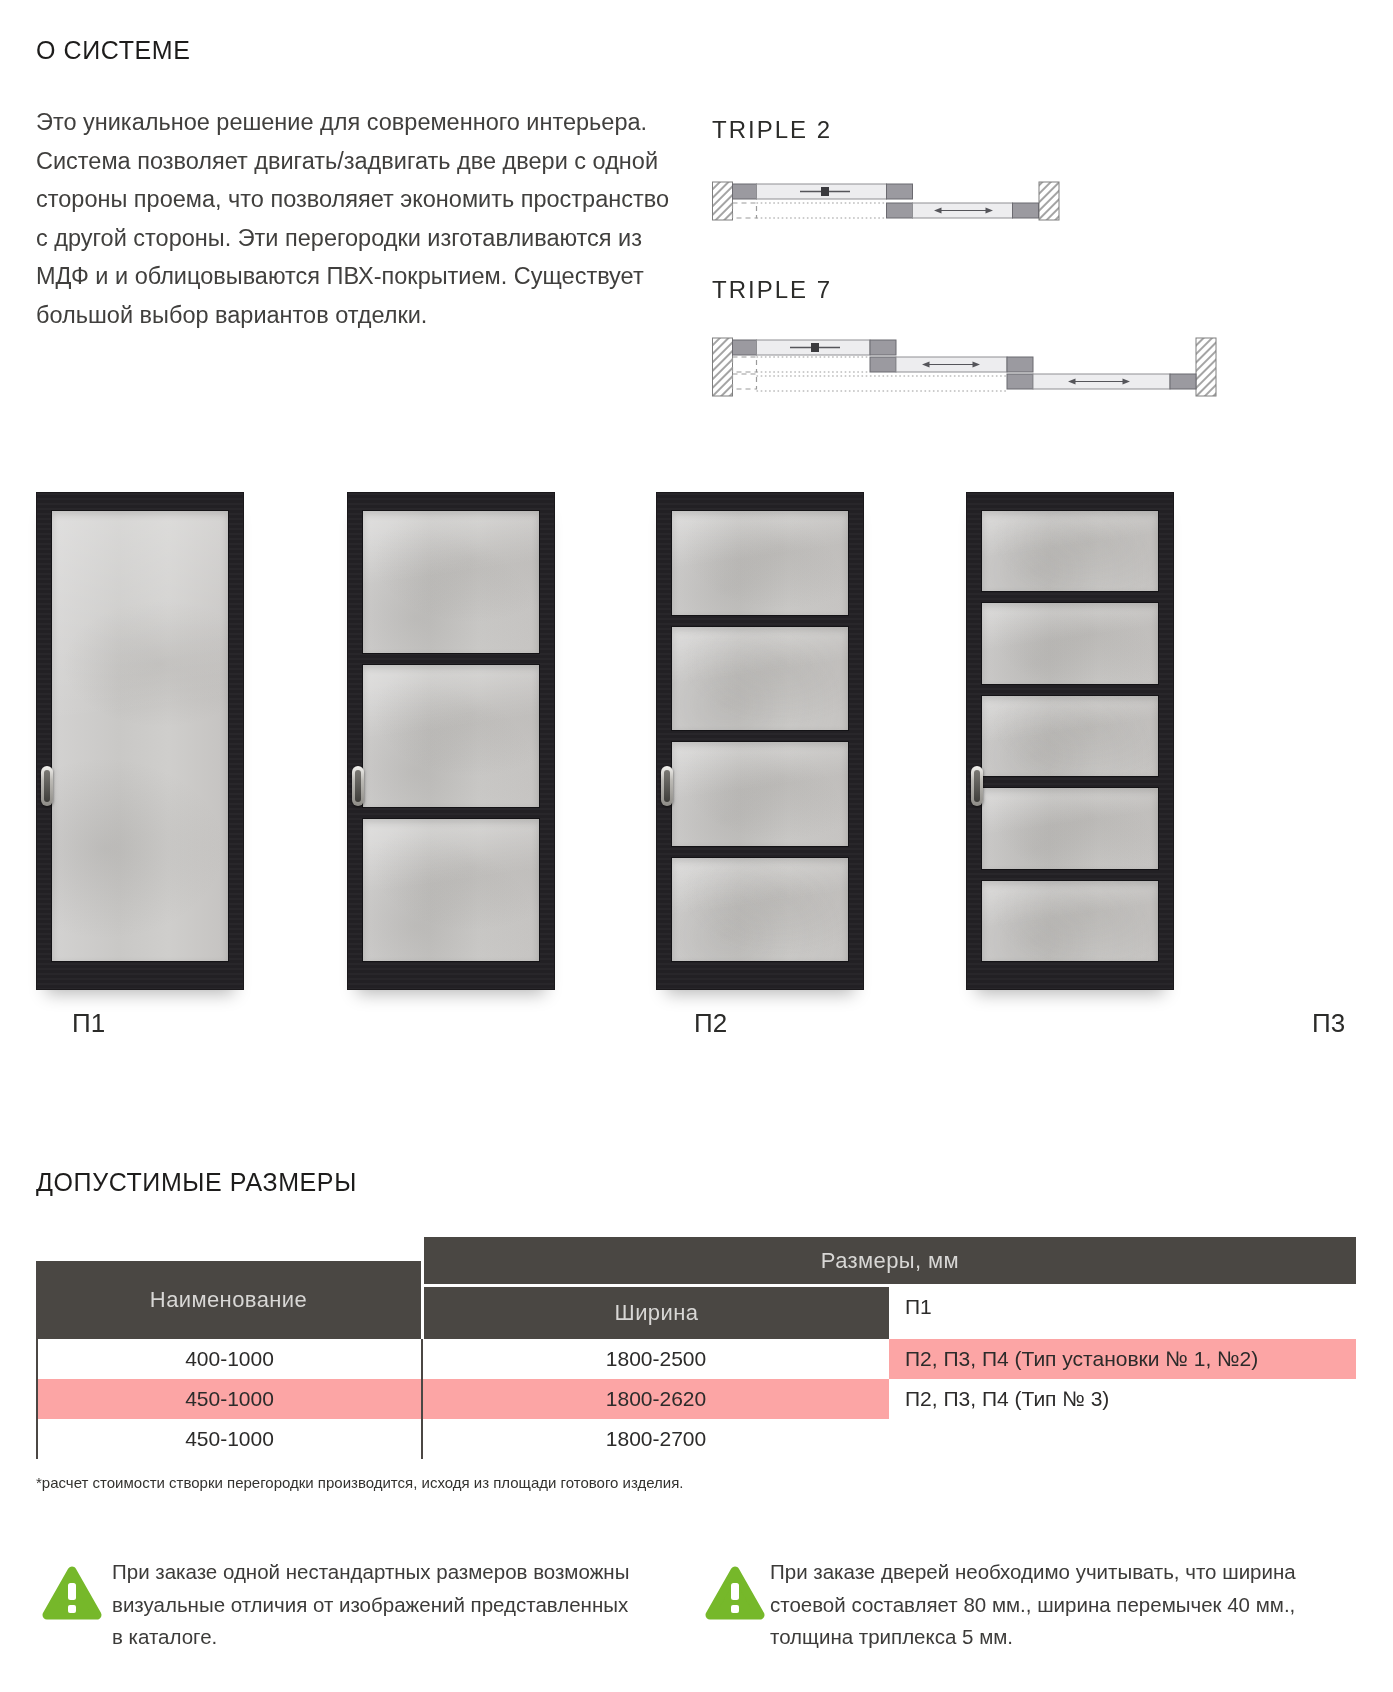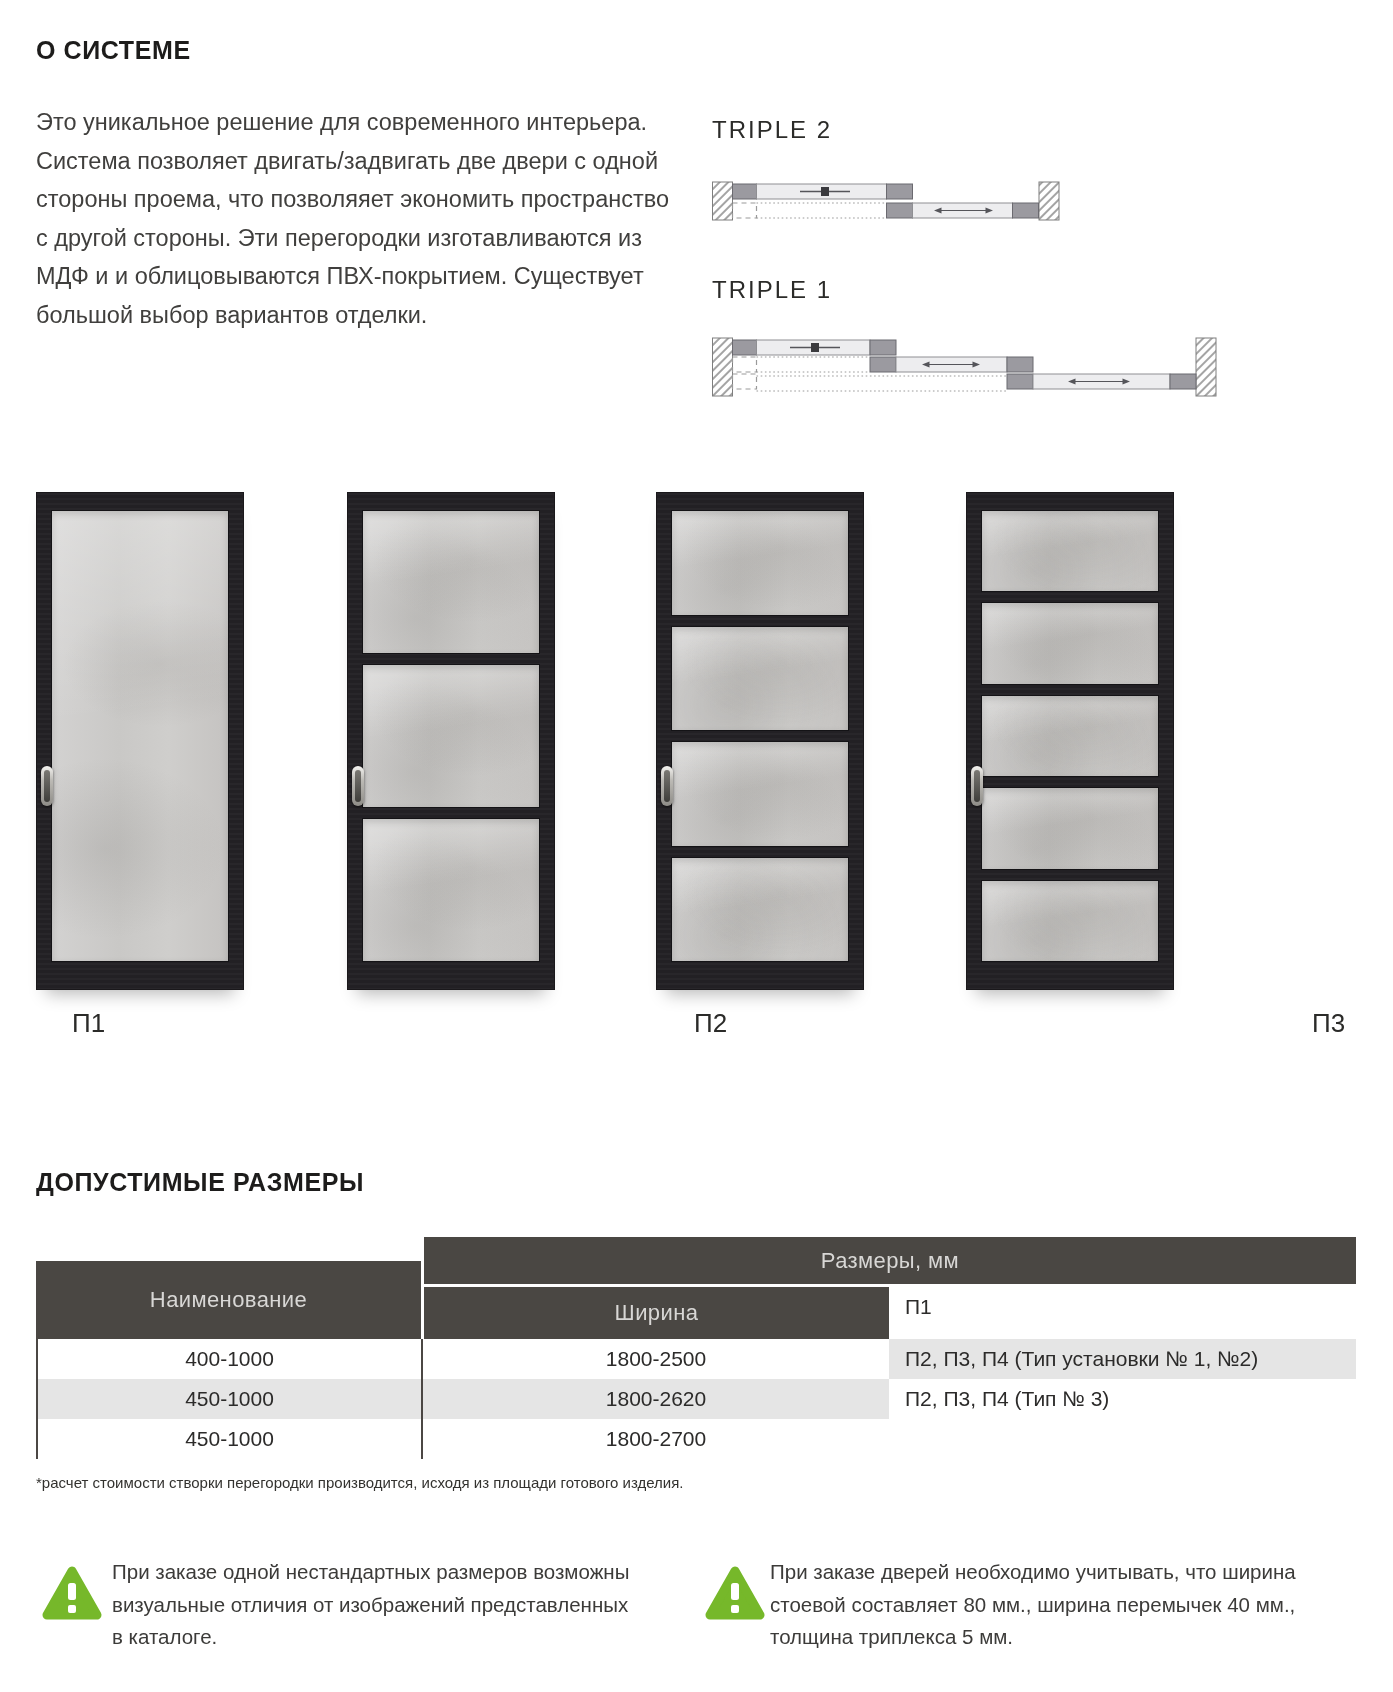--- a/index.html
+++ b/index.html
@@ -1,20 +1,20 @@
 <!DOCTYPE html>
 <html><head>
 <meta charset="utf-8">
 <style>
   html,body{margin:0;padding:0;background:#fff;}
   body{width:1393px;height:1692px;position:relative;font-family:"Liberation Sans",sans-serif;color:#3a3938;}
   .abs{position:absolute;}
 
   
-  .section-heading{font-size:25px;font-weight:bold;color:#1d1c1b;letter-spacing:0.6px;}
+  .section-heading{font-size:25px;font-weight:normal;color:#1d1c1b;letter-spacing:0.6px;}
   .about-par{width:648px;font-size:23.5px;line-height:38.5px;color:#403f3d;}
   .triple-label{font-size:24px;letter-spacing:2px;color:#2b2b29;}
 
   
   .door-block{position:absolute;top:492px;width:208px;}
   .door{position:relative;width:208px;height:498px;box-sizing:border-box;
         background:#232125;
         background-image:repeating-linear-gradient(180deg,rgba(255,255,255,0.025) 0 2px,rgba(0,0,0,0.03) 2px 5px);
         border:1px solid #1a181b;
         padding:17px 14px 27px 14px;
@@ -42,21 +42,21 @@
               grid-template-columns:385px 468px 467px;}
   .th{background:#4a4743;color:#d8d7d5;font-size:22px;letter-spacing:0.4px;
       display:flex;align-items:center;justify-content:center;box-sizing:border-box;}
   .th-name{grid-column:1;grid-row:1/3;margin-top:24px;}
   .th-sizes{grid-column:2/4;grid-row:1;height:50px;border-left:3px solid #fff;border-bottom:3px solid #fff;}
   .th-w{grid-column:2;grid-row:2;height:52px;border-left:3px solid #fff;}
   .th-h{grid-column:3;grid-row:2;border-left:3px solid #fff;}
   .td{height:40px;display:flex;align-items:center;font-size:21px;color:#2c2b2a;box-sizing:border-box;background:#fff;}
   .td-name{padding-left:16px;}
   .td-val{justify-content:center;border-left:2px solid #4b4744;}
-  .td.alt{background:#e5e5e5;}
+  .td.alt{background:#fca5a5;}
 
   .footnote{font-size:15px;color:#33322f;}
 
   
   .note-text{font-size:20.5px;line-height:32.5px;color:#3c3b39;}
 </style>
 </head>
 <body>
 
 <div class="abs section-heading" style="left:36px;top:36px;">О СИСТЕМЕ</div>
@@ -89,21 +89,21 @@
 
     <rect x="174.5" y="23" width="26" height="15" fill="#9b9aa0" stroke="#6b6a70" stroke-width="1"></rect>
     <rect x="200.5" y="23" width="100" height="15" fill="#ededef" stroke="#8f8f93" stroke-width="1"></rect>
     <rect x="300.5" y="23" width="26" height="15" fill="#9b9aa0" stroke="#6b6a70" stroke-width="1"></rect>
     <line x1="228" y1="30.5" x2="275" y2="30.5" stroke="#55555a" stroke-width="1.2"></line>
     <polygon points="222,30.5 229.5,27.6 229.5,33.4" fill="#55555a"></polygon>
     <polygon points="281,30.5 273.5,27.6 273.5,33.4" fill="#55555a"></polygon>
   </svg>
 </div>
 
-<div class="abs triple-label" style="left:712px;top:276px;">TRIPLE 1</div>
+<div class="abs triple-label" style="left:712px;top:276px;">TRIPLE 7</div>
 
 <div class="abs diag" style="left:712px;top:336px;">
   <svg width="505" height="62" viewBox="0 0 505 62">
     <defs>
       <pattern id="hatchB" patternUnits="userSpaceOnUse" width="6" height="6" patternTransform="rotate(45)">
         <rect width="6" height="6" fill="#ffffff"></rect>
         <line x1="1" y1="0" x2="1" y2="6" stroke="#8d8d8d" stroke-width="1.6"></line>
       </pattern>
     </defs>
 

